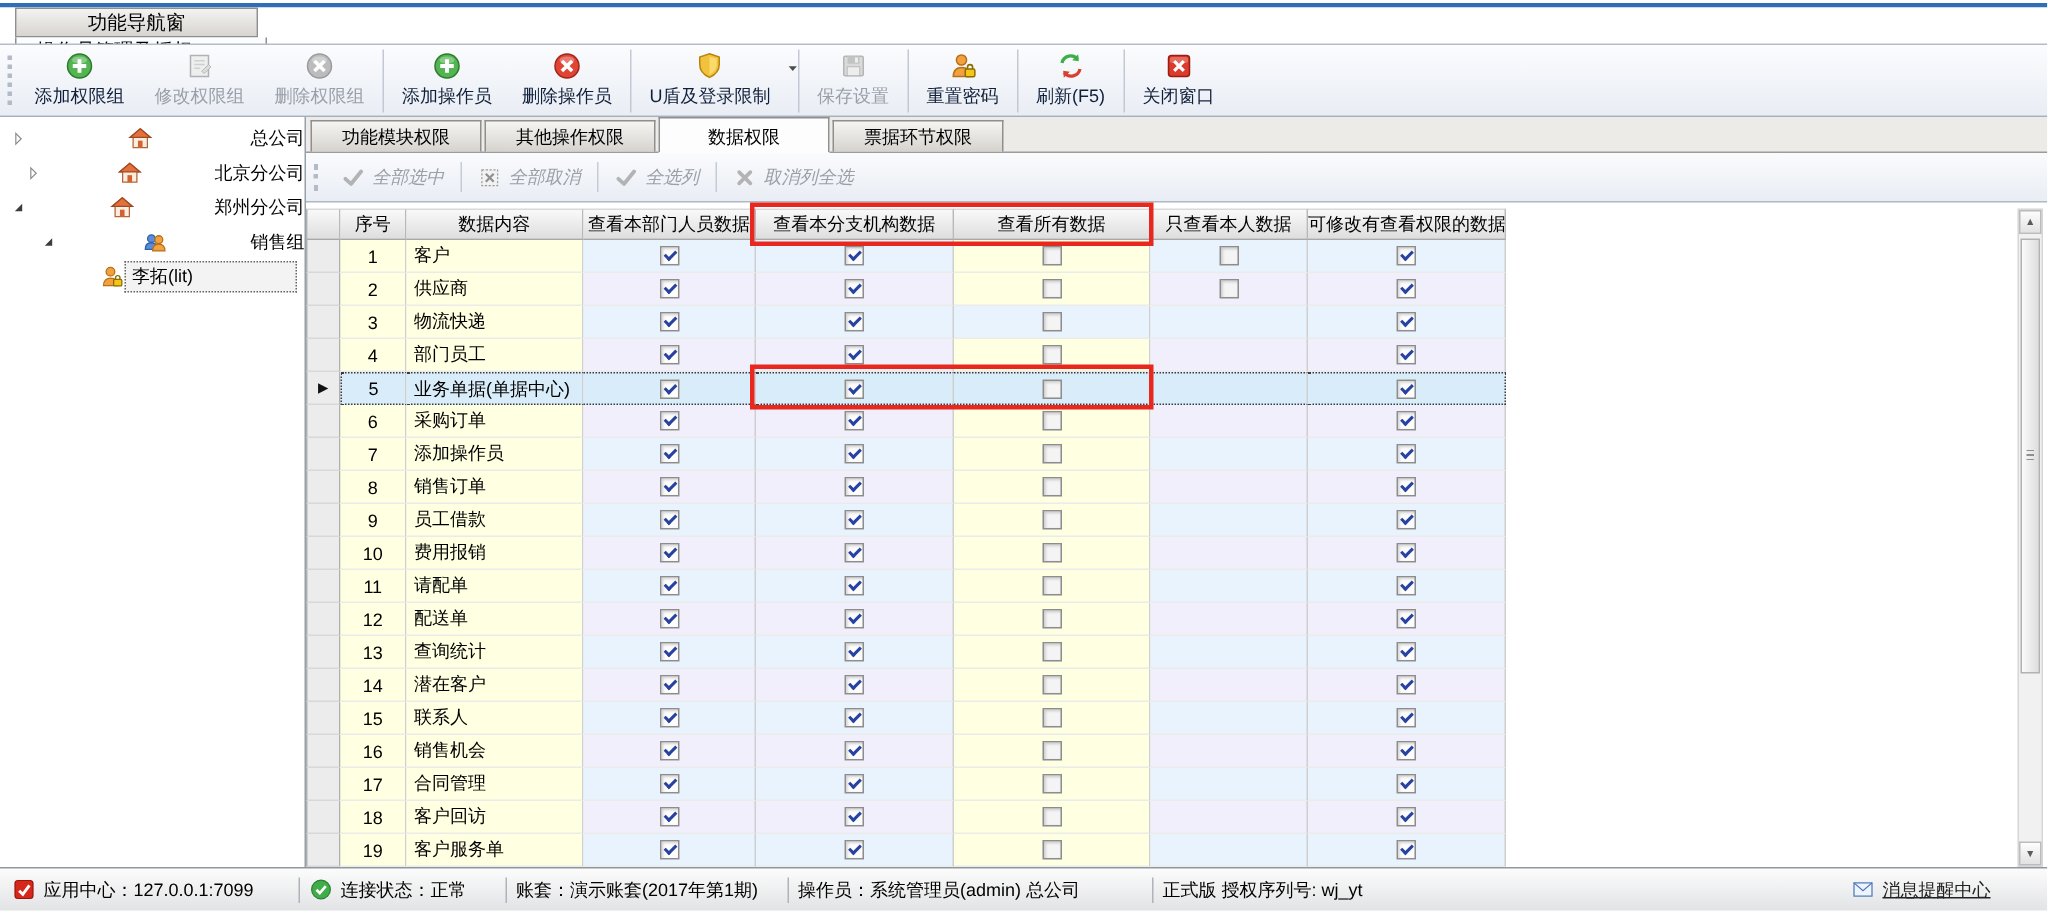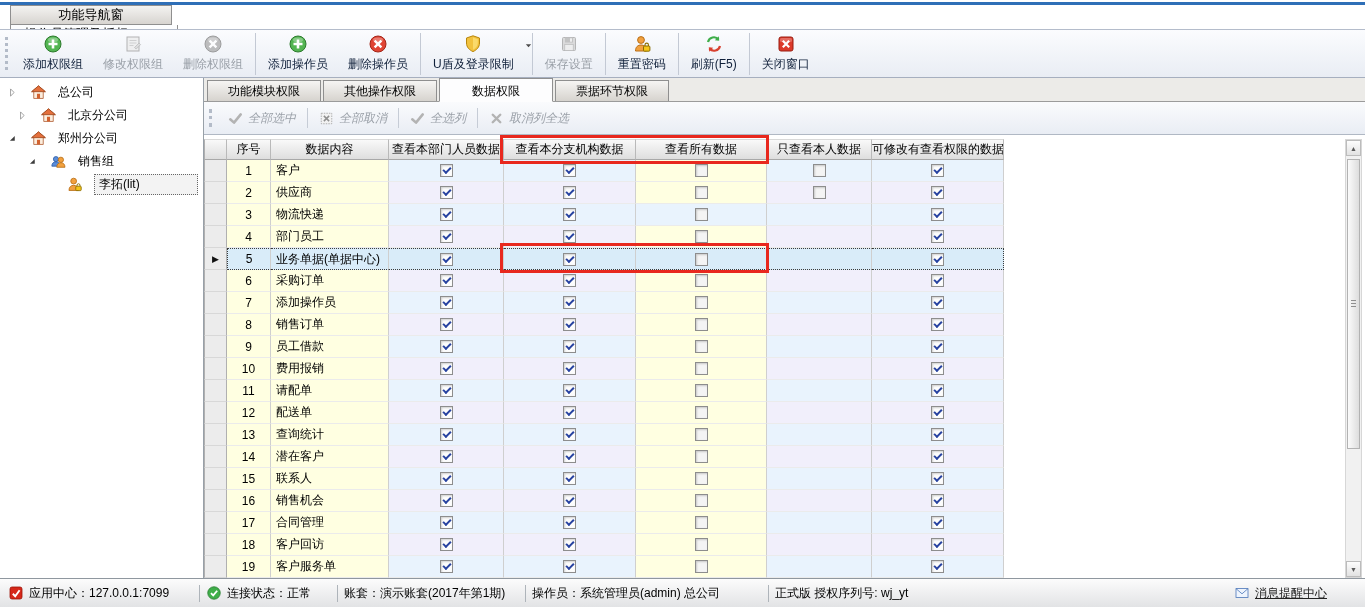--- a/index.html
+++ b/index.html
@@ -30,21 +30,21 @@
   .icn svg { width:100%; height:100%; display:block; }
   .icn20 { width:20px; height:20px; }
   .icn17 { width:17px; height:17px; }
   .icn16 { width:16px; height:16px; }
   .icn15 { width:15px; height:15px; }
   .tri { width:13px; height:13px; }
 
   
   .mainrow { display:flex; height:500px; }
   .treepanel { width:204px; border-right:1px solid #98a0a8; background:#fff; padding-top:3px; }
-  .titem { height:23px; display:flex; align-items:center; gap:11px; }
+  .titem { height:23px; display:flex; align-items:center; gap:0;justify-content:space-between; }
   .tlabel { white-space:nowrap; }
   .tlabel.tsel { border:1px dotted #666; background:#f3f3f3; padding:1px 4px; flex:1; margin-right:5px; }
   .content { flex:1; position:relative; background:#fff; }
 
   
   .subtabs { height:24px; background:#ecebe8; display:flex; align-items:flex-end; padding-left:3px; border-bottom:1px solid #9b9b9b; position:relative; }
   .stab { width:114px; height:21px; line-height:20px; text-align:center; background:linear-gradient(#f6f5f3,#d6d3ce); border:1px solid #8f8f8f; border-bottom:none; margin-right:2px; }
   .stab.active { background:#fdfdfe; height:24px; line-height:24px; position:relative; z-index:2; margin-bottom:-1px; border-bottom:1px solid #fdfdfe; }
 
   

